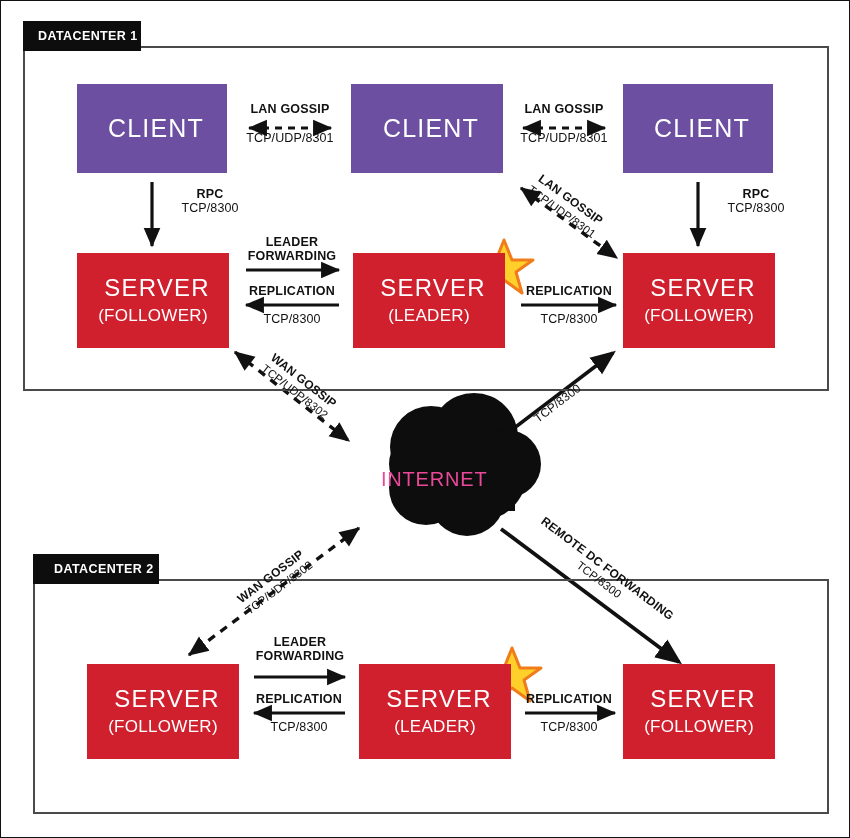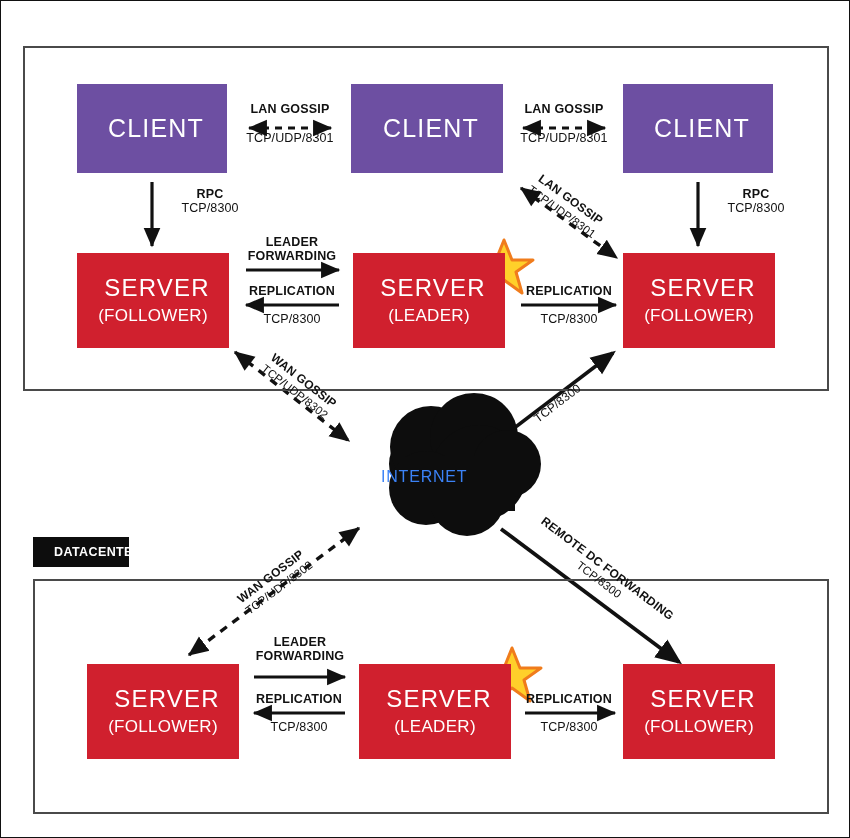--- a/index.html
+++ b/index.html
@@ -94,22 +94,22 @@
     font-size: 12.5px;
     font-weight: 400;
     letter-spacing: 0.1px;
   }
   .lbl.rot {
     transform-origin: center center;
   }
   
   #cloud-label {
     position: absolute;
-    color: #3b82f6;
-    font-size: 16px;
+    color: #ec4899;
+    font-size: 20px;
     letter-spacing: 0.8px;
     z-index: 5;
     white-space: nowrap;
   }
 </style>
 </head>
 <body>
 
 <div id="canvas">
 
@@ -172,20 +172,21 @@
 
     <g>
       <polygon points="503,239 511,259 532,259 515,271 521,292 503,279 485,292 491,271 474,259 495,259" fill="#ffd02a" stroke="#f07c1c" stroke-width="3" stroke-linejoin="round"></polygon>
     </g>
     <g>
       <polygon points="511,647 519,667 540,667 523,679 529,700 511,687 493,700 499,679 482,667 503,667" fill="#ffd02a" stroke="#f07c1c" stroke-width="3" stroke-linejoin="round"></polygon>
     </g>
   </svg>
 
   <div class="dc-frame" style="left:22px; top:45px; width:806px; height:345px;"></div>
+  <div class="dc-tab" style="left:22px; top:20px; width:118px;">DATACENTER 1</div>
 
   <div class="node client" style="left:76px; top:83px; width:150px; height:89px;">
     <span class="node-title">CLIENT</span>
   </div>
   <div class="node client" style="left:350px; top:83px; width:152px; height:89px;">
     <span class="node-title">CLIENT</span>
   </div>
   <div class="node client" style="left:622px; top:83px; width:150px; height:89px;">
     <span class="node-title">CLIENT</span>
   </div>
@@ -256,21 +257,21 @@
     <span class="t1" style="font-size:12px;">WAN GOSSIP</span>
     <span class="t2" style="font-size:11.5px;">TCP/UDP/8302</span>
   </div>
 
   <div class="lbl rot" style="left:512px; top:560px; width:180px; transform:rotate(37deg);">
     <span class="t1" style="font-size:12px;">REMOTE DC FORWARDING</span>
     <span class="t2" style="font-size:11.5px;">TCP/8300</span>
   </div>
 
   <div class="dc-frame" style="left:32px; top:578px; width:796px; height:235px;"></div>
-  <div class="dc-tab" style="left:32px; top:536px; width:96px;padding-left:21px;">DATACENTER 2</div>
+  <div class="dc-tab" style="left:32px; top:553px; width:126px;padding-left:21px;">DATACENTER 2</div>
 
   <div class="node server" style="left:86px; top:663px; width:152px; height:95px;">
     <span class="node-title">SERVER</span>
     <span class="node-sub">(FOLLOWER)</span>
   </div>
   <div class="node server" style="left:358px; top:663px; width:152px; height:95px;">
     <span class="node-title">SERVER</span>
     <span class="node-sub">(LEADER)</span>
   </div>
   <div class="node server" style="left:622px; top:663px; width:152px; height:95px;">

